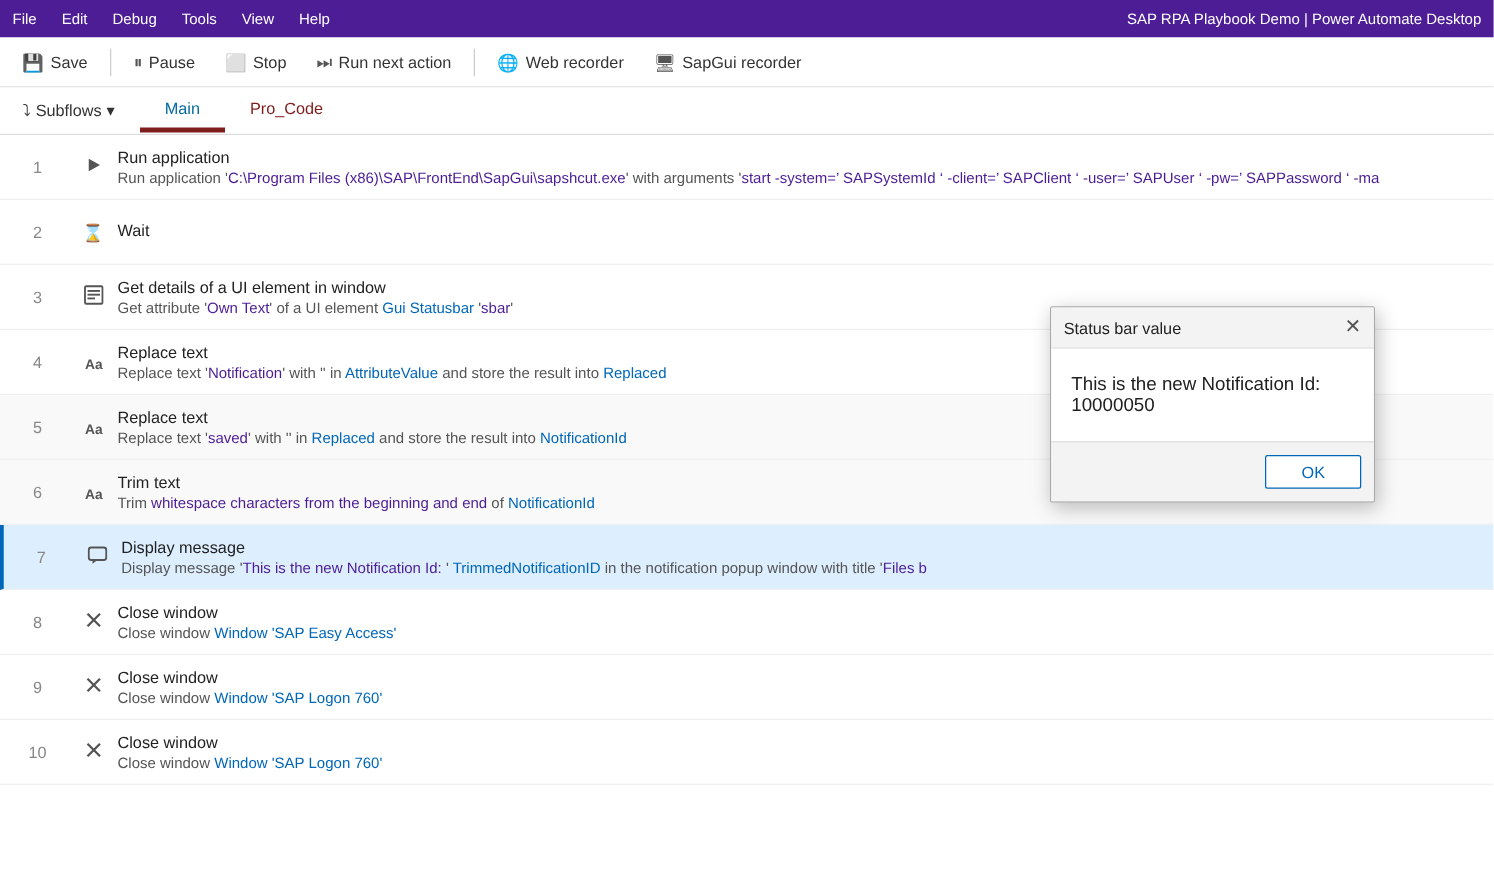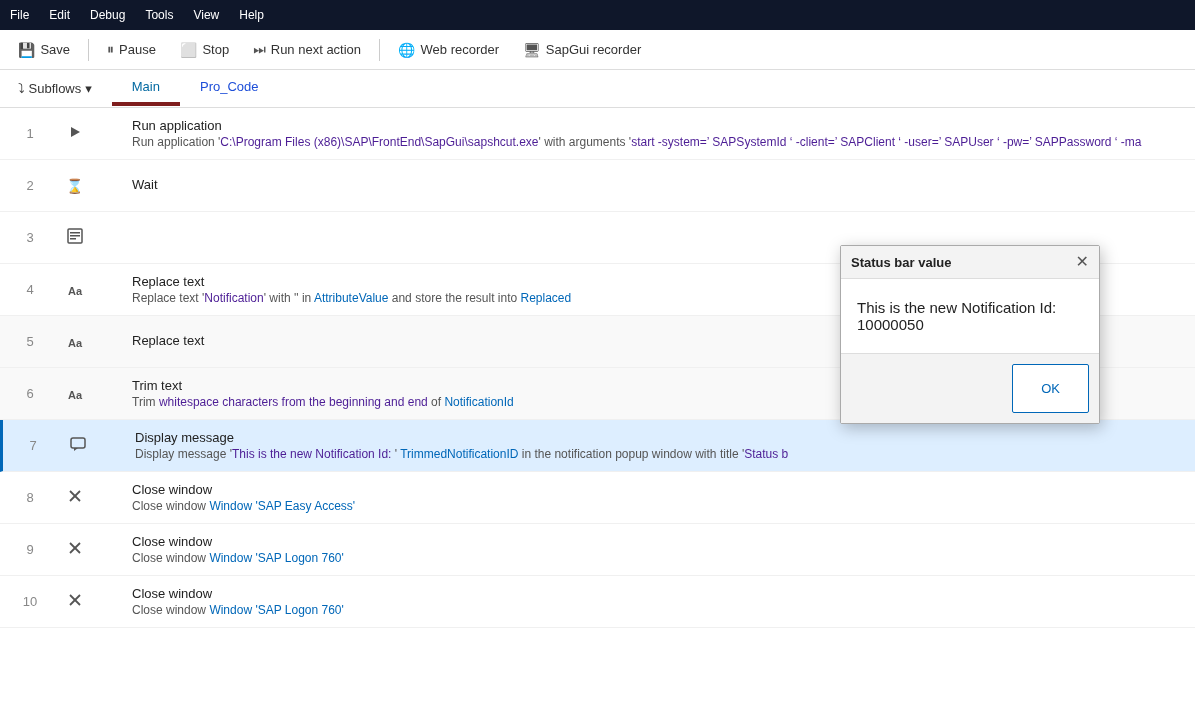--- a/index.html
+++ b/index.html
@@ -1,20 +1,20 @@
 <!DOCTYPE html>
 <html><head>
   <meta charset="utf-8">
   <style>
     * { margin: 0; padding: 0; box-sizing: border-box; }
     body { font-family: 'Segoe UI', Arial, sans-serif; font-size: 13px; background: #fff; width: 1195px; height: 705px; overflow: hidden; }
 
     
     .title-bar {
-      background: #0f172a;
+      background: #4c1d95;
       color: white;
       height: 30px;
       display: flex;
       align-items: center;
       justify-content: space-between;
       padding: 12px 10px;
       font-size: 12px;
     }
     .title-bar-left { display: flex; gap: 20px; }
     .title-bar-left span { cursor: pointer; }
@@ -64,21 +64,21 @@
       cursor: pointer;
       font-size: 13px;
       color: #333;
       margin-right: 10px;
     }
     .tabs { display: flex; }
     .tab {
       padding: 8px 20px;
       cursor: pointer;
       font-size: 13px;
-      color: #1d4ed8;
+      color: #7f1d1d;
       border-bottom: 2px solid transparent;
     }
     .tab.active {
       color: #0369a1;
       border-bottom: 4px solid #7f1d1d;
       font-weight: 500;
     }
 
     
     .main-content {
@@ -113,21 +113,20 @@
       width: 30px;
       text-align: center;
       flex-shrink: 0;
       font-size: 14px;
       color: #555;
     }
     .step-content {
       flex: 1;
       padding: 2px 10px 2px 4px;
       overflow: hidden;
-      margin-left: 38px;
     }
     .step-title {
       font-size: 13px;
       font-weight: 500;
       color: #222;
       margin-bottom: 2px;
     }
     .step-desc {
       font-size: 12px;
       color: #555;
@@ -150,21 +149,21 @@
     .dialog-title-bar {
       display: flex;
       align-items: center;
       justify-content: space-between;
       padding: 8px 10px;
       background: #f3f3f3;
       border-bottom: 1px solid #ddd;
     }
     .dialog-title {
       font-size: 13px;
-      font-weight: 700;
+      font-weight: 400;
       color: #222;
     }
     .dialog-close-btn {
       background: none;
       border: none;
       cursor: pointer;
       font-size: 16px;
       color: #555;
       line-height: 1;
     }
@@ -176,41 +175,42 @@
       margin: 0;
     }
     .dialog-footer {
       display: flex;
       justify-content: flex-end;
       padding: 10px 10px;
       background: #f3f3f3;
       border-top: 1px solid #ddd;
     }
     .dialog-ok-btn {
-      padding: 16px 28px;
+      padding: 5px 28px;
       background: #fff;
       border: 1.5px solid #0067b8;
       color: #0067b8;
       font-size: 13px;
       cursor: pointer;
       border-radius: 2px;
     }
   </style>
 </head>
 <body>
 
 <div class="title-bar">
   <div class="title-bar-left">
     <span>File</span>
     <span>Edit</span>
     <span>Debug</span>
     <span>Tools</span>
     <span>View</span>
     <span>Help</span>
   </div>
+  <div class="title-bar-right">SAP RPA Playbook Demo | Power Automate Desktop</div>
 </div>
 
 <div class="toolbar">
   <button class="toolbar-btn">
     <span class="icon">💾</span>
     <span>Save</span>
   </button>
   <div class="toolbar-separator"></div>
   <button class="toolbar-btn">
     <span class="icon">⏸</span>
@@ -268,53 +268,58 @@
         </div>
       </div>
       <div class="step-row">
         <div class="step-number">3</div>
         <div class="step-icon"><svg width="16" height="16" viewBox="0 0 16 16">
             <rect x="1" y="1" width="14" height="14" rx="1" fill="none" stroke="#555" stroke-width="1.5"></rect>
             <rect x="3" y="4" width="10" height="1.5" fill="#555"></rect>
             <rect x="3" y="7" width="10" height="1.5" fill="#555"></rect>
             <rect x="3" y="10" width="6" height="1.5" fill="#555"></rect>
           </svg></div>
+        <div class="step-content">
+          <div class="step-title">Get details of a UI element in window</div>
+          <div class="step-desc">Get attribute '<span class="string-val">Own Text</span>' of a UI element <span class="highlight">Gui Statusbar</span> '<span class="string-val">sbar</span>'</div>
+        </div>
       </div>
       <div class="step-row">
         <div class="step-number">4</div>
         <div class="step-icon"><span style="font-size:11px;font-weight:bold;color:#555">Aa</span></div>
         <div class="step-content">
           <div class="step-title">Replace text</div>
           <div class="step-desc">Replace text '<span class="string-val">Notification</span>' with '' in <span class="highlight">AttributeValue</span> and store the result into <span class="highlight">Replaced</span></div>
         </div>
       </div>
       <div class="step-row alt-bg">
         <div class="step-number">5</div>
         <div class="step-icon"><span style="font-size:11px;font-weight:bold;color:#555">Aa</span></div>
         <div class="step-content">
           <div class="step-title">Replace text</div>
+          <div class="step-desc">Replace text '<span class="string-val">saved</span>' with '' in <span class="highlight">Replaced</span> and store the result into <span class="highlight">NotificationId</span></div>
         </div>
       </div>
       <div class="step-row alt-bg">
         <div class="step-number">6</div>
         <div class="step-icon"><span style="font-size:11px;font-weight:bold;color:#555">Aa</span></div>
         <div class="step-content">
           <div class="step-title">Trim text</div>
           <div class="step-desc">Trim <span class="string-val">whitespace characters from the beginning and end</span> of <span class="highlight">NotificationId</span></div>
         </div>
       </div>
       <div class="step-row highlighted">
         <div class="step-number">7</div>
         <div class="step-icon"><svg width="16" height="16" viewBox="0 0 16 16">
             <rect x="1" y="2" width="14" height="10" rx="2" fill="none" stroke="#555" stroke-width="1.5"></rect>
             <polygon points="4,12 4,15 8,12" fill="#555"></polygon>
           </svg></div>
         <div class="step-content">
           <div class="step-title">Display message</div>
-          <div class="step-desc">Display message '<span class="string-val">This is the new Notification Id: </span>' <span class="highlight">TrimmedNotificationID</span> in the notification popup window with title '<span class="string-val">Status b</span></div>
+          <div class="step-desc">Display message '<span class="string-val">This is the new Notification Id: </span>' <span class="highlight">TrimmedNotificationID</span> in the notification popup window with title '<span class="string-val">Files b</span></div>
         </div>
       </div>
       <div class="step-row">
         <div class="step-number">8</div>
         <div class="step-icon"><svg width="14" height="14" viewBox="0 0 14 14">
             <line x1="2" y1="2" x2="12" y2="12" stroke="#555" stroke-width="1.8"></line>
             <line x1="12" y1="2" x2="2" y2="12" stroke="#555" stroke-width="1.8"></line>
           </svg></div>
         <div class="step-content">
           <div class="step-title">Close window</div>

